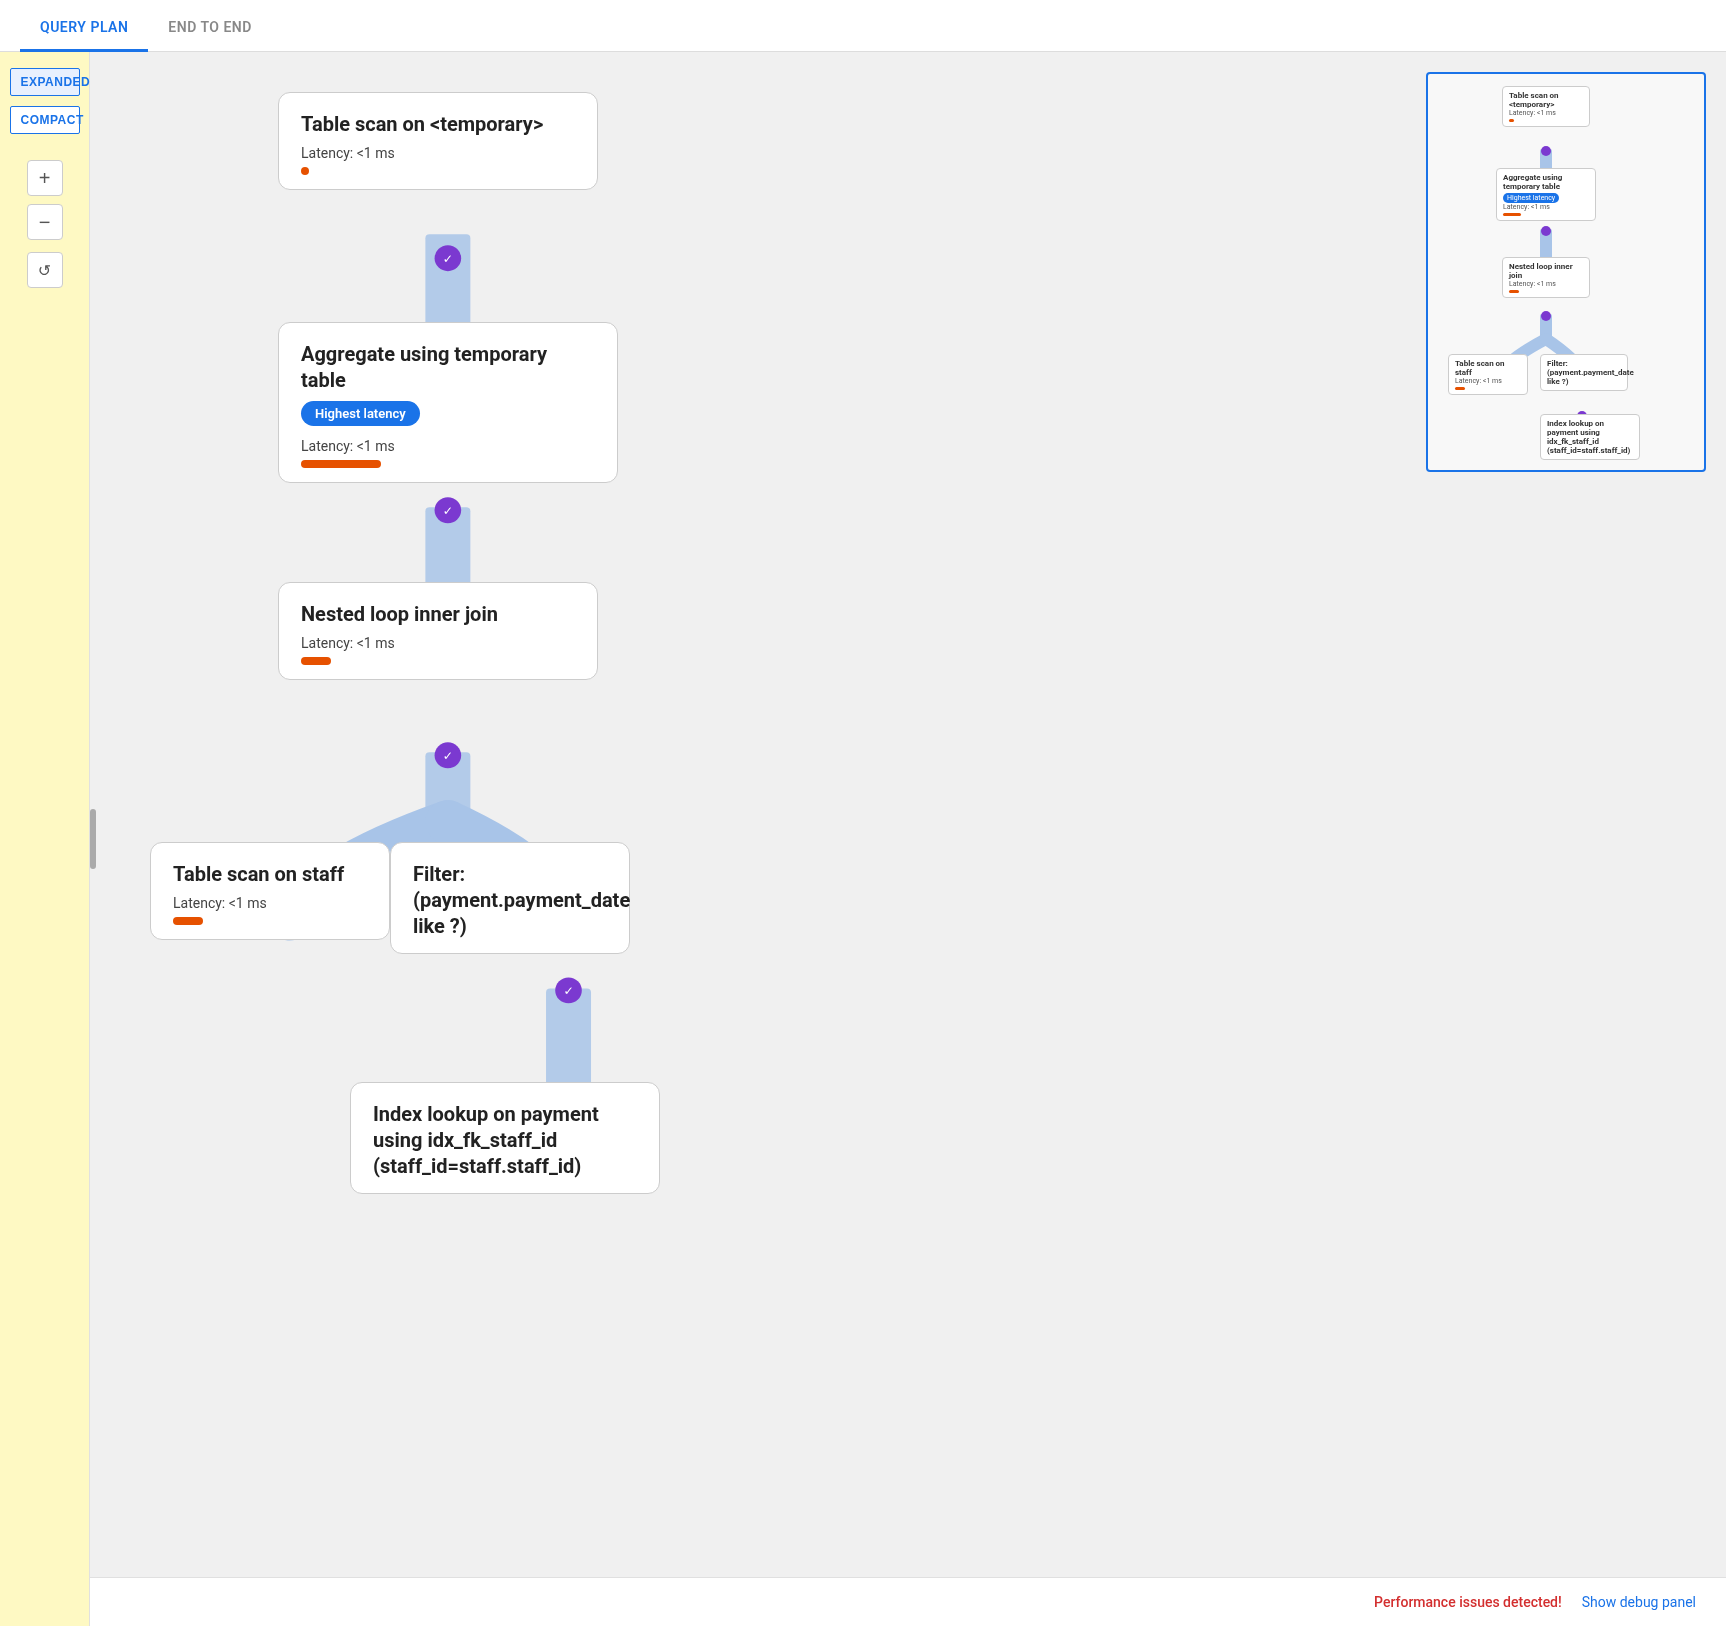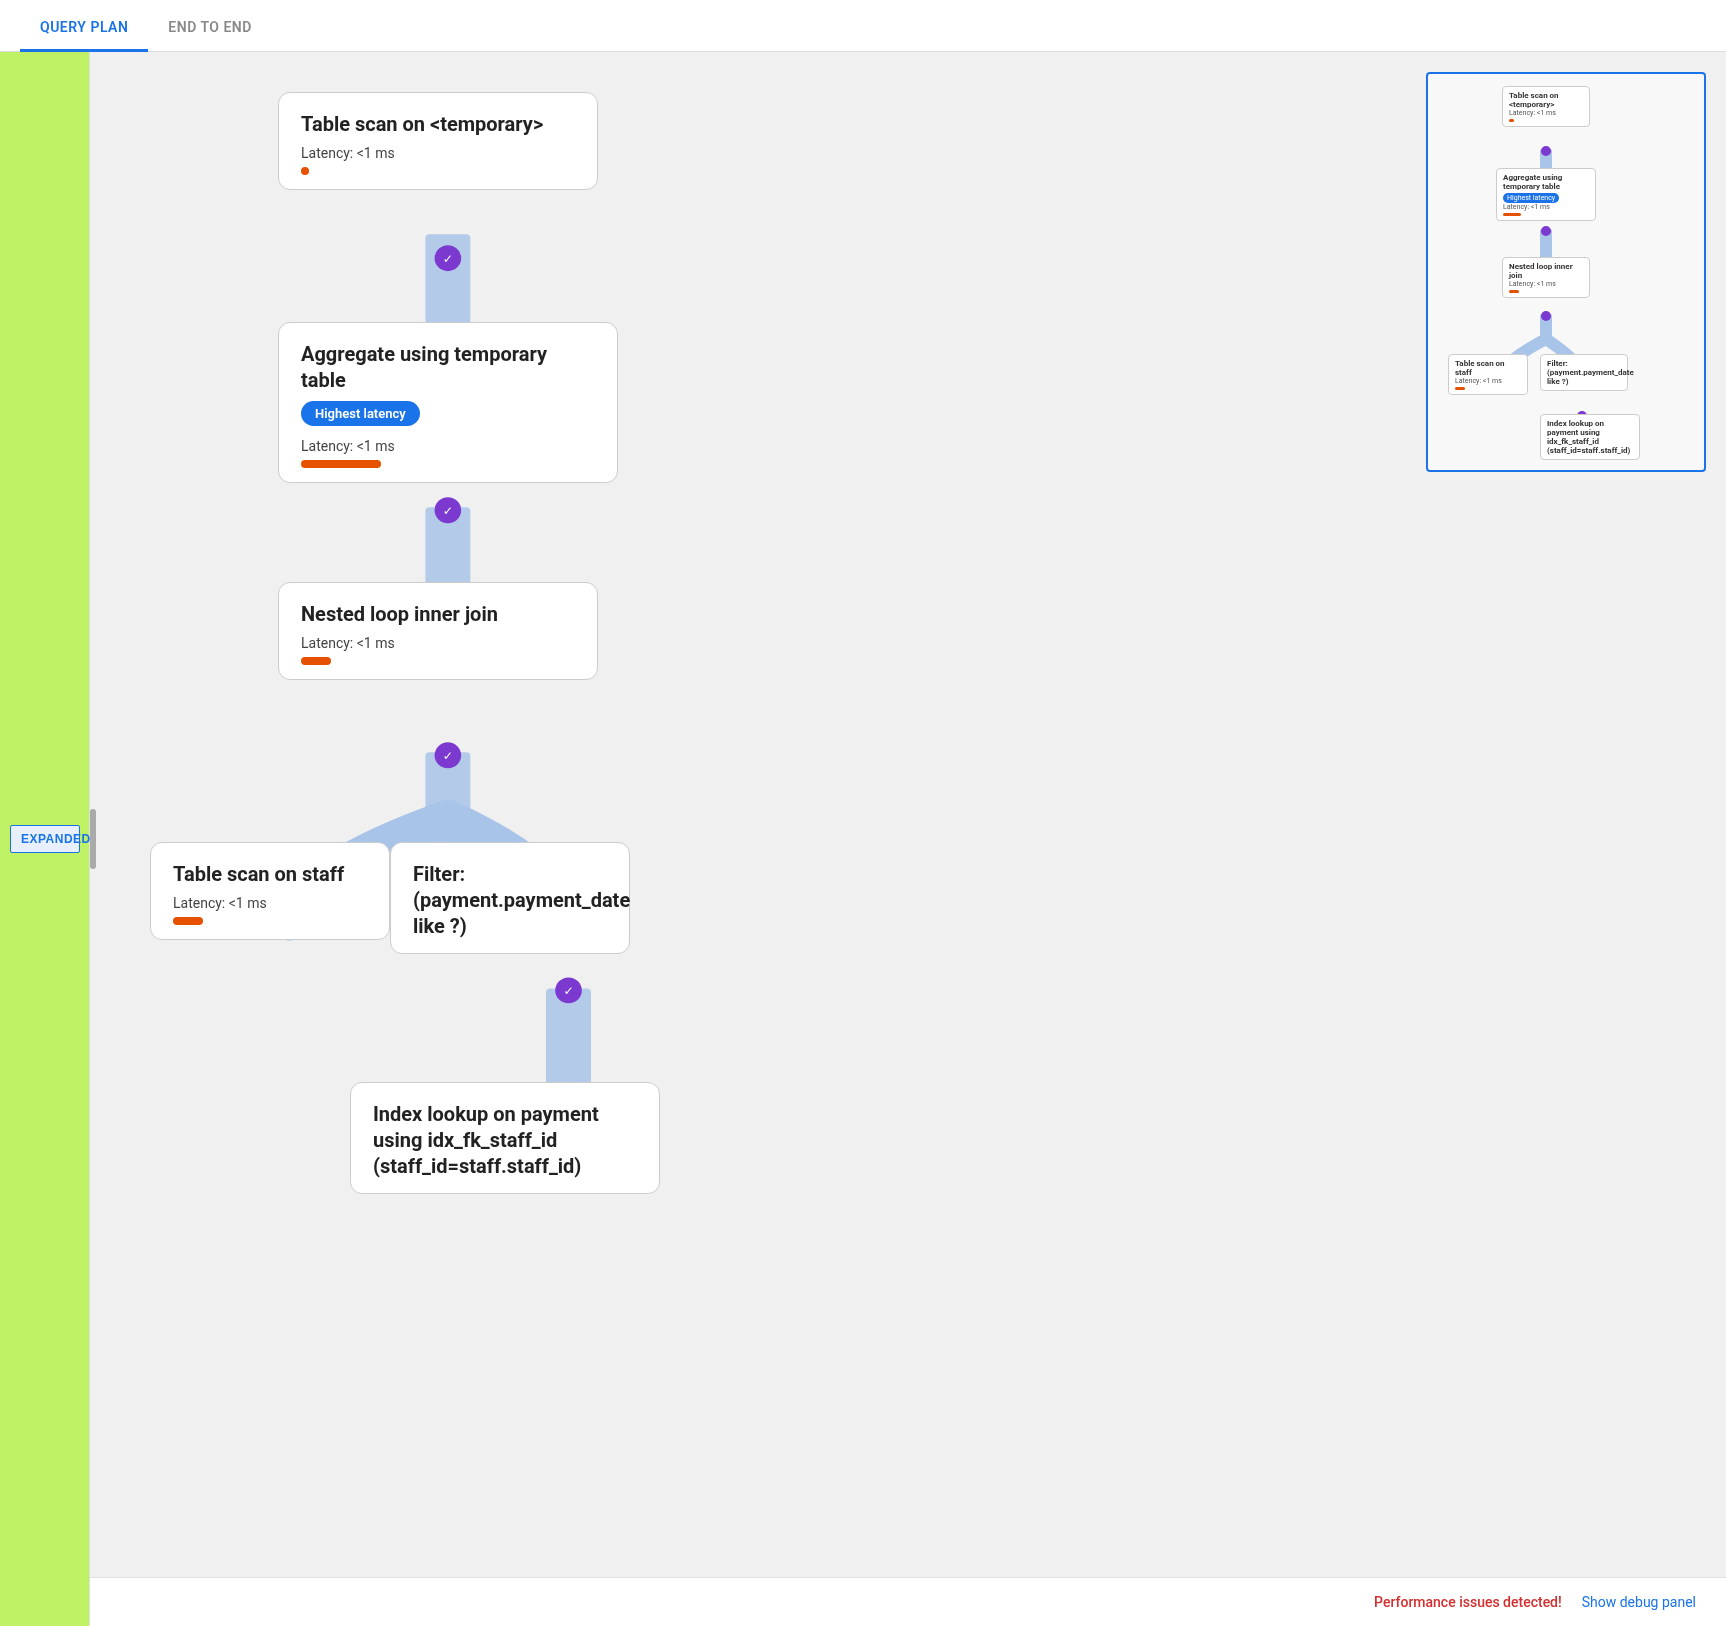--- a/index.html
+++ b/index.html
@@ -30,24 +30,24 @@
 
     .main-area {
       display: flex;
       width: 100%;
       height: calc(1626px - 52px);
       position: relative;
     }
 
     .left-panel {
       width: 90px;
-      background: #bef264;
+      background: #fef9c3;
       border-right: 1px solid #e0e0e0;
       display: flex;
-      flex-direction: row;
+      flex-direction: column;
       align-items: center;
       padding: 16px 10px;
       gap: 10px;
       flex-shrink: 0;
     }
 
     .view-btn {
       width: 70px;
       padding: 6px 10px;
       border: 1px solid #1a73e8;

